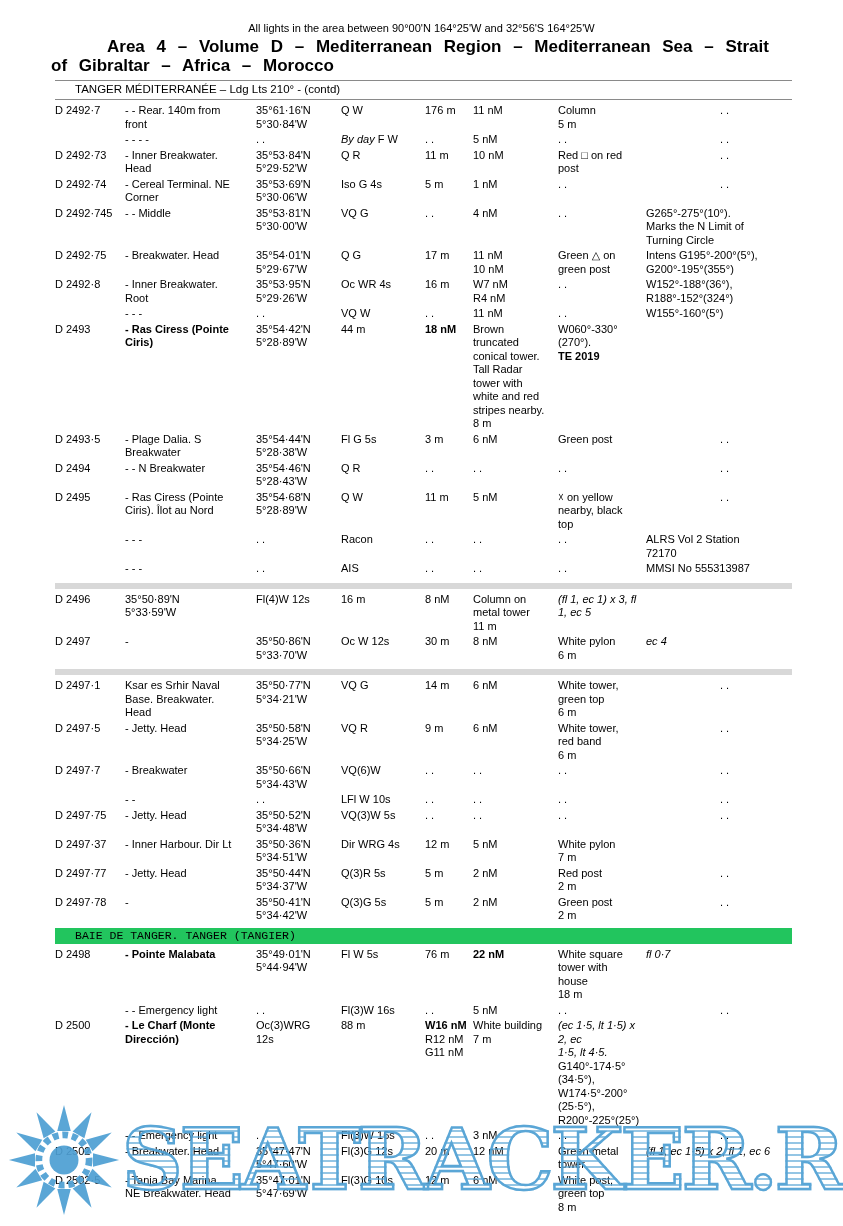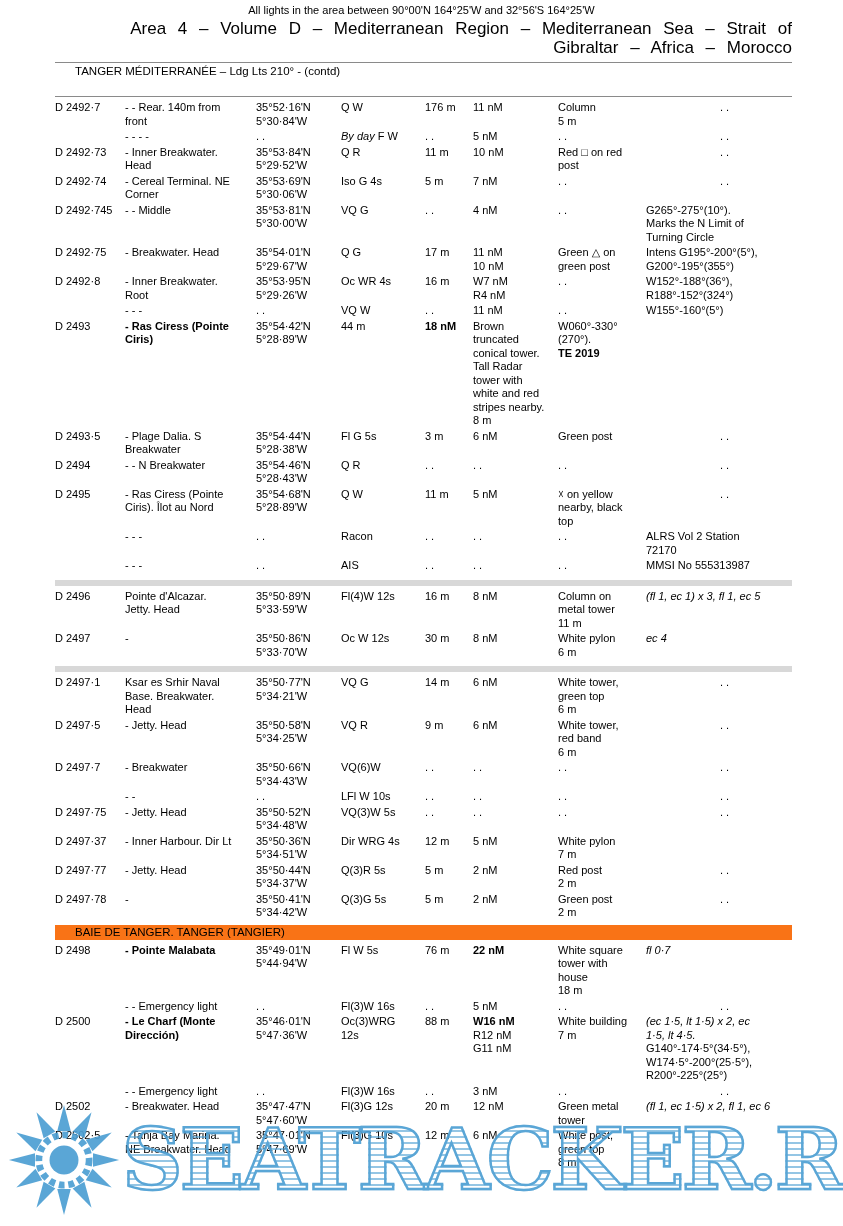--- a/index.html
+++ b/index.html
@@ -7,65 +7,65 @@
   body {
     background:#ffffff;
     color:#000;
     font-family:"Liberation Sans", sans-serif;
     position:relative;
     overflow:hidden;
   }
   .top-note {
     text-align:center;
     font-size:11px;
-    padding-top:4px;
+    padding-top:22px;
   }
   .page-title {
     margin:3px 51px 5px 51px;
     font-size:17px;
-    font-weight:normal;
+    font-weight:bold;
     line-height:19px;
     text-indent:56px;
     word-spacing:7px;
     white-space:pre-line;
-    text-align:right;
   }
   .table-wrap {
     margin-left:55px;
     width:737px;
   }
   .head-band {
     border-top:1px solid #8a8a8a;
     border-bottom:1px solid #8a8a8a;
     font-size:11.5px;
-    padding:2px 0 19px 20px;
+    padding:2px 0 4px 20px;
     margin-bottom:4px;
   }
   .trow {
     display:grid;
     grid-template-columns:70px 131px 85px 84px 48px 85px 88px 146px;
     font-size:11px;
     line-height:13.5px;
     margin-bottom:2px;
   }
   .cell { white-space:pre-line; padding-right:6px; }
   .c-num { font-weight:normal; }
   .b { font-weight:bold; }
   .i { font-style:italic;text-align:right; }
   .dd { padding-left:74px; }
   .band {
     height:6px;
     background:#d8d8d8;
     margin:7px 0 4px 0;
   }
   .section-row {
-    background:#f97316;
+    background:#22c55e;
     font-size:11.5px;
     padding:1px 0 2px 20px;
     margin:5px 0 4px 0;
+    font-family:Liberation Mono, monospace;
   }
   .watermark {
     position:absolute;
     left:6px;
     top:1102px;
     width:835px;
     display:flex;
     align-items:center;
     opacity:0.92;
     pointer-events:none;
@@ -92,21 +92,21 @@
 
 <div class="page-title">Area 4 – Volume D – Mediterranean Region – Mediterranean Sea – Strait of Gibraltar – Africa – Morocco</div>
 
 <div class="table-wrap">
   <div class="head-band">TANGER MÉDITERRANÉE – Ldg Lts 210° - (contd)</div>
   <div>
       <div class="trow">
         <div class="cell c-num">D 2492·7</div>
         <div class="cell c-name">- - Rear. 140m from
 front</div>
-        <div class="cell c-pos">35°52·16'N
+        <div class="cell c-pos">35°61·16'N
 5°30·84'W</div>
         <div class="cell c-chr">Q W</div>
         <div class="cell c-elev">176 m</div>
         <div class="cell c-range">11 nM</div>
         <div class="cell c-struct">Column
 5 m</div>
         <div class="cell c-rem dd">. .</div>
       </div>
       <div class="trow">
         <div class="cell c-num"></div>
@@ -132,21 +132,21 @@
         <div class="cell c-rem dd">. .</div>
       </div>
       <div class="trow">
         <div class="cell c-num">D 2492·74</div>
         <div class="cell c-name">- Cereal Terminal. NE
 Corner</div>
         <div class="cell c-pos">35°53·69'N
 5°30·06'W</div>
         <div class="cell c-chr">Iso G 4s</div>
         <div class="cell c-elev">5 m</div>
-        <div class="cell c-range">7 nM</div>
+        <div class="cell c-range">1 nM</div>
         <div class="cell c-struct">. .</div>
         <div class="cell c-rem dd">. .</div>
       </div>
       <div class="trow">
         <div class="cell c-num">D 2492·745</div>
         <div class="cell c-name">- - Middle</div>
         <div class="cell c-pos">35°53·81'N
 5°30·00'W</div>
         <div class="cell c-chr">VQ G</div>
         <div class="cell c-elev">. .</div>
@@ -267,22 +267,20 @@
         <div class="cell c-pos">. .</div>
         <div class="cell c-chr">AIS</div>
         <div class="cell c-elev">. .</div>
         <div class="cell c-range">. .</div>
         <div class="cell c-struct">. .</div>
         <div class="cell c-rem">MMSI No 555313987</div>
       </div>
       <div class="band"></div>
       <div class="trow">
         <div class="cell c-num">D 2496</div>
-        <div class="cell c-name">Pointe d'Alcazar.
-Jetty. Head</div>
         <div class="cell c-pos">35°50·89'N
 5°33·59'W</div>
         <div class="cell c-chr">Fl(4)W 12s</div>
         <div class="cell c-elev">16 m</div>
         <div class="cell c-range">8 nM</div>
         <div class="cell c-struct">Column on
 metal tower
 11 m</div>
         <div class="cell c-rem"><span class="i">(fl 1, ec 1) x 3, fl 1, ec 5</span></div>
       </div>
@@ -416,22 +414,20 @@
         <div class="cell c-chr">Fl(3)W 16s</div>
         <div class="cell c-elev">. .</div>
         <div class="cell c-range">5 nM</div>
         <div class="cell c-struct">. .</div>
         <div class="cell c-rem dd">. .</div>
       </div>
       <div class="trow">
         <div class="cell c-num">D 2500</div>
         <div class="cell c-name"><span class="b">- Le Charf (Monte
 Dirección)</span></div>
-        <div class="cell c-pos">35°46·01'N
-5°47·36'W</div>
         <div class="cell c-chr">Oc(3)WRG
 12s</div>
         <div class="cell c-elev">88 m</div>
         <div class="cell c-range"><span class="b">W16 nM</span><span>
 R12 nM
 G11 nM</span></div>
         <div class="cell c-struct">White building
 7 m</div>
         <div class="cell c-rem"><span class="i">(ec 1·5, lt 1·5) x 2, ec
 1·5, lt 4·5.</span><span>

